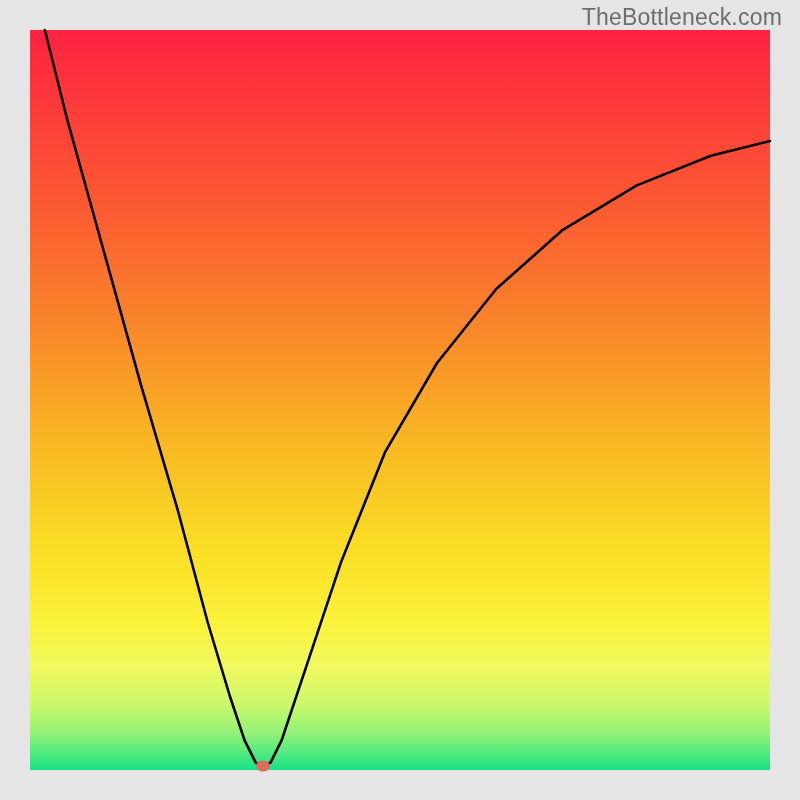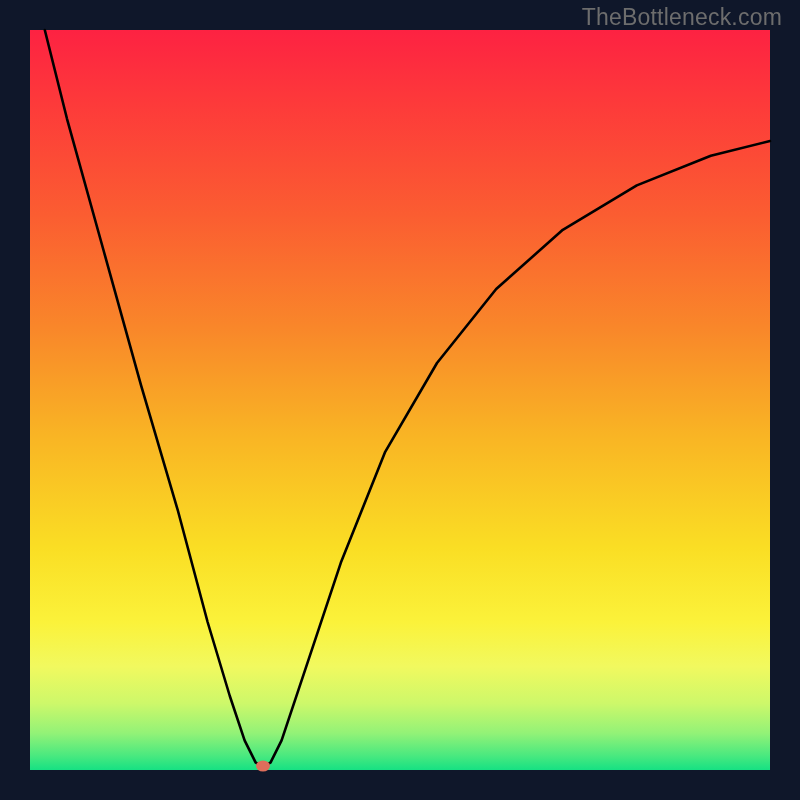--- a/index.html
+++ b/index.html
@@ -8,21 +8,21 @@
     width: 800px;
     height: 800px;
     background: #000;
     font-family: Arial, Helvetica, sans-serif;
     overflow: hidden;
   }
   .frame {
     position: relative;
     width: 800px;
     height: 800px;
-    background: #0f172a;
+    background: #e5e5e5;
   }
   .plot {
     position: absolute;
     left: 30px;
     top: 30px;
     width: 740px;
     height: 740px;
     
     background: linear-gradient(
       to bottom,

